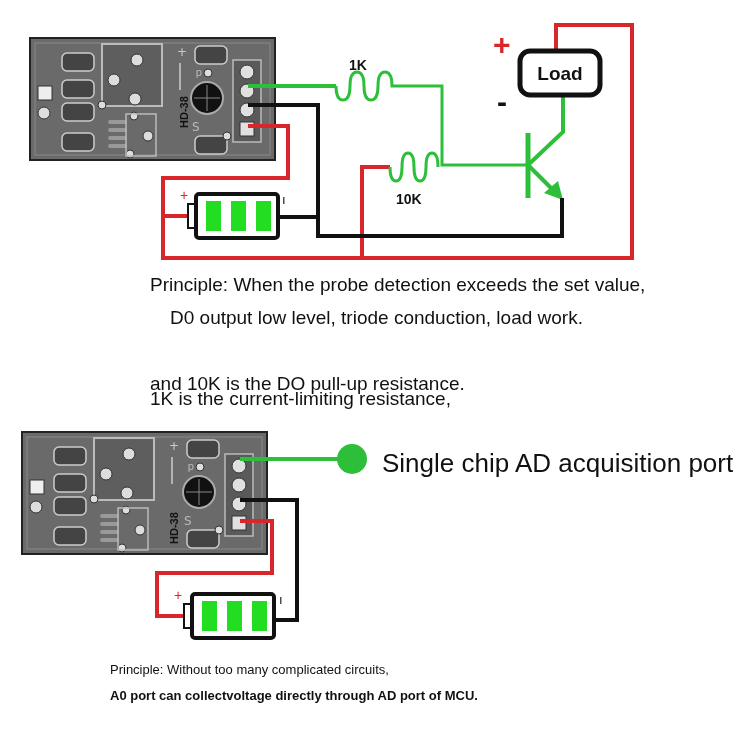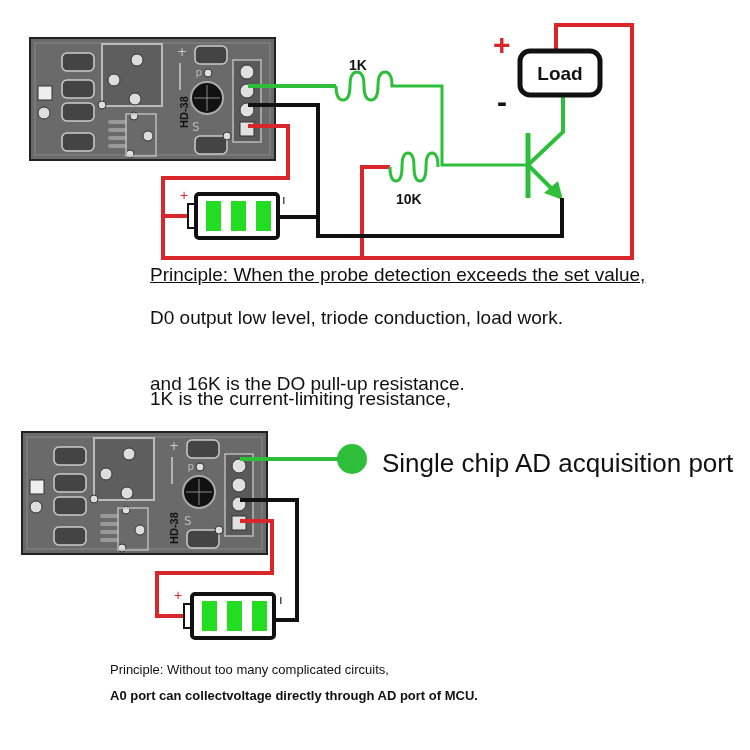--- a/index.html
+++ b/index.html
@@ -120,22 +120,22 @@
   <polyline fill="none" stroke="#d9262a" stroke-width="4" points="240,521 272,521 272,573 157,573 157,616 184,616"></polyline>
 
   <use href="#battery" x="184" y="594"></use>
   <text x="174" y="600" font-size="14" fill="#d9262a">+</text>
   <text x="279" y="604" font-size="13" fill="#111">ı</text>
 </svg>
 
 <div class="txt" style="left:382px; top:448px; font-size:26px;">Single chip AD acquisition port</div>
 
 <div>
-  <div class="txt p1" style="top:264px;text-decoration:underline;">Principle: When the probe detection exceeds the set value,</div>
-  <div class="txt p1" style="top:307px;">D0 output low level, triode conduction, load work.</div>
+  <div class="txt p1" style="top:274px;">Principle: When the probe detection exceeds the set value,</div>
+  <div class="txt p1" style="top:307px;margin-left:20px;">D0 output low level, triode conduction, load work.</div>
   <div class="txt p1" style="top:340px;margin-top:48px;">1K is the current-limiting resistance,</div>
-  <div class="txt p1" style="top:373px;">and 16K is the DO pull-up resistance.</div>
+  <div class="txt p1" style="top:373px;">and 10K is the DO pull-up resistance.</div>
 </div>
 
 <div>
   <div class="txt p2" style="top:662px;">Principle: Without too many complicated circuits,</div>
   <div class="txt p2" style="top:688px;font-weight:bold;">A0 port can collectvoltage directly through AD port of MCU.</div>
 </div>
 
 </body></html>

